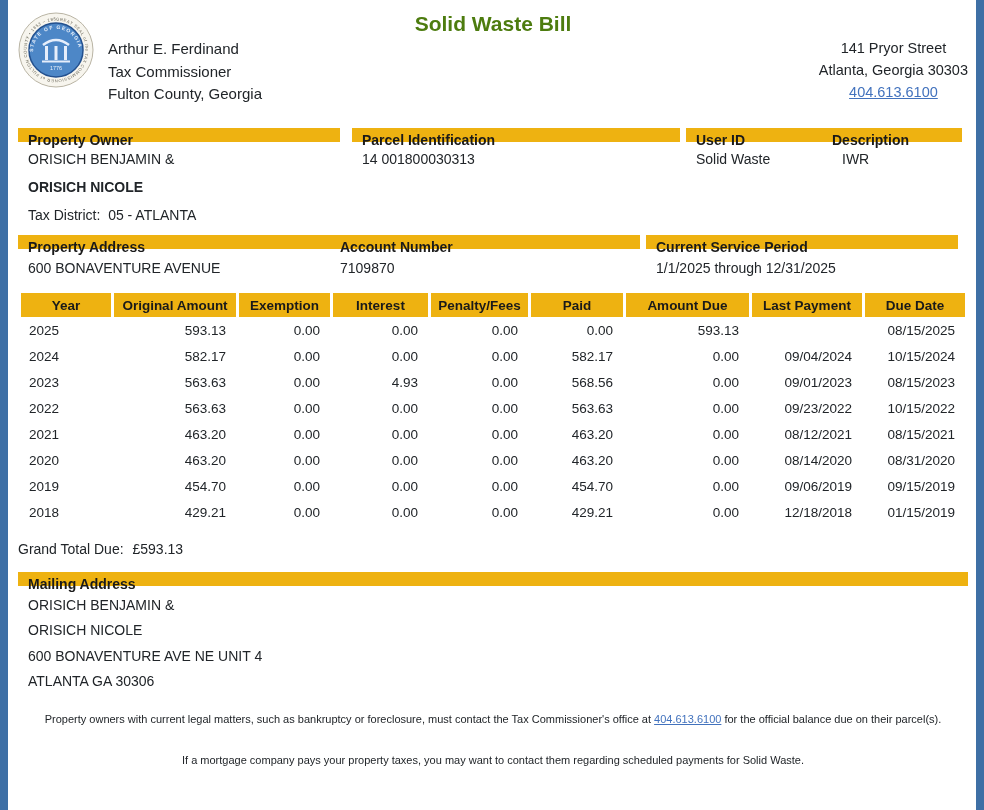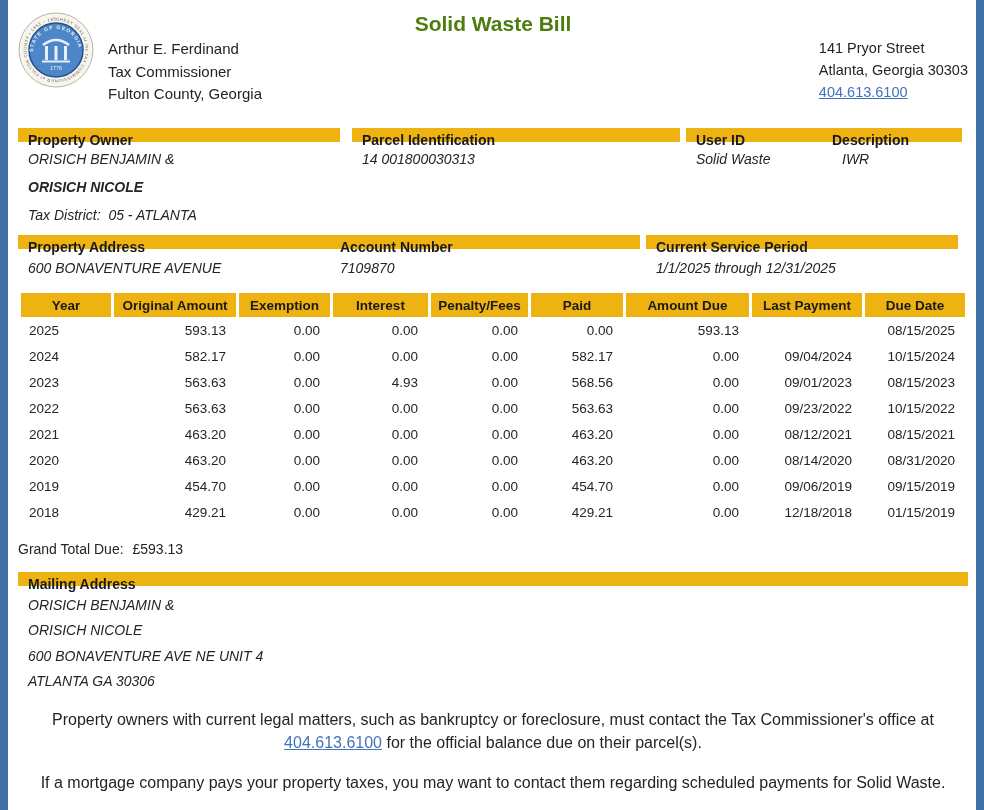--- a/index.html
+++ b/index.html
@@ -54,21 +54,21 @@
   .seal { width: 76px; height: 76px; flex: 0 0 auto; }
   .commissioner-block {
     margin-left: 14px;
     margin-top: 26px;
     font-size: 15px;
     line-height: 22.5px;
   }
   .header-right {
     position: absolute;
     right: 0; top: 37px;
-    text-align: left;
+    text-align: center;
     font-size: 14.5px;
     line-height: 22px;
   }
   a.link, .link {
     color: var(--link-blue);
     text-decoration: underline;
     cursor: pointer;
   }
   
   .bar-row { display: flex; }
@@ -84,21 +84,21 @@
   
   .c1a { width: 322px; margin-right: 12px; }
   .c1b { width: 328px; margin-right: 6px; }
   .c1c { width: 140px; margin-right: 6px; }
   .c1d { width: 136px; }
   
   .c2a { width: 312px; }
   .c2b { width: 310px; margin-right: 6px; }
   .c2c { width: 312px; }
   .sec-values { font-size: 14px; }
-  .val-pad { padding-left: 10px; font-style: italic; }
+  .val-pad { padding-left: 10px; }
   .owner-line1 { margin-top: 9px; }
   .owner-line2 { margin-top: 12px; font-weight: bold; }
   .tax-district { margin-top: 12px; margin-bottom: 12px; }
   .sec1 { margin-top: 16px; }
   .sec2-vals { margin-top: 11px; }
   
   table.bill {
     margin-top: 17px;
     width: 950px;
     table-layout: fixed;
@@ -131,21 +131,21 @@
   }
   .grand-total .gt-value { margin-left: 5px; }
   
   .mailing-bar { margin-top: 15px; width: 950px; }
   .mailing-lines { font-size: 14px; }
   .mailing-lines div { margin-top: 11.5px; line-height: 14px; }
   
   .notice {
     margin-top: 20px;
     text-align: center;
-    font-size: 16px;
+    font-size: 11px;
     line-height: 23px;
   }
   .notice-2 { margin-top: 21px; line-height: 16px; }
   .seal-ring-text { font-size: 4.2px; fill: #6d6a5c; letter-spacing: 0.6px; }
   .seal-arc-text { font-size: 5px; fill: #eaf1fb; font-weight: bold; letter-spacing: 1.2px; }
   .seal-year { font-size: 5.5px; fill: #eaf1fb; }
 </style>
 </head>
 <body>
 

